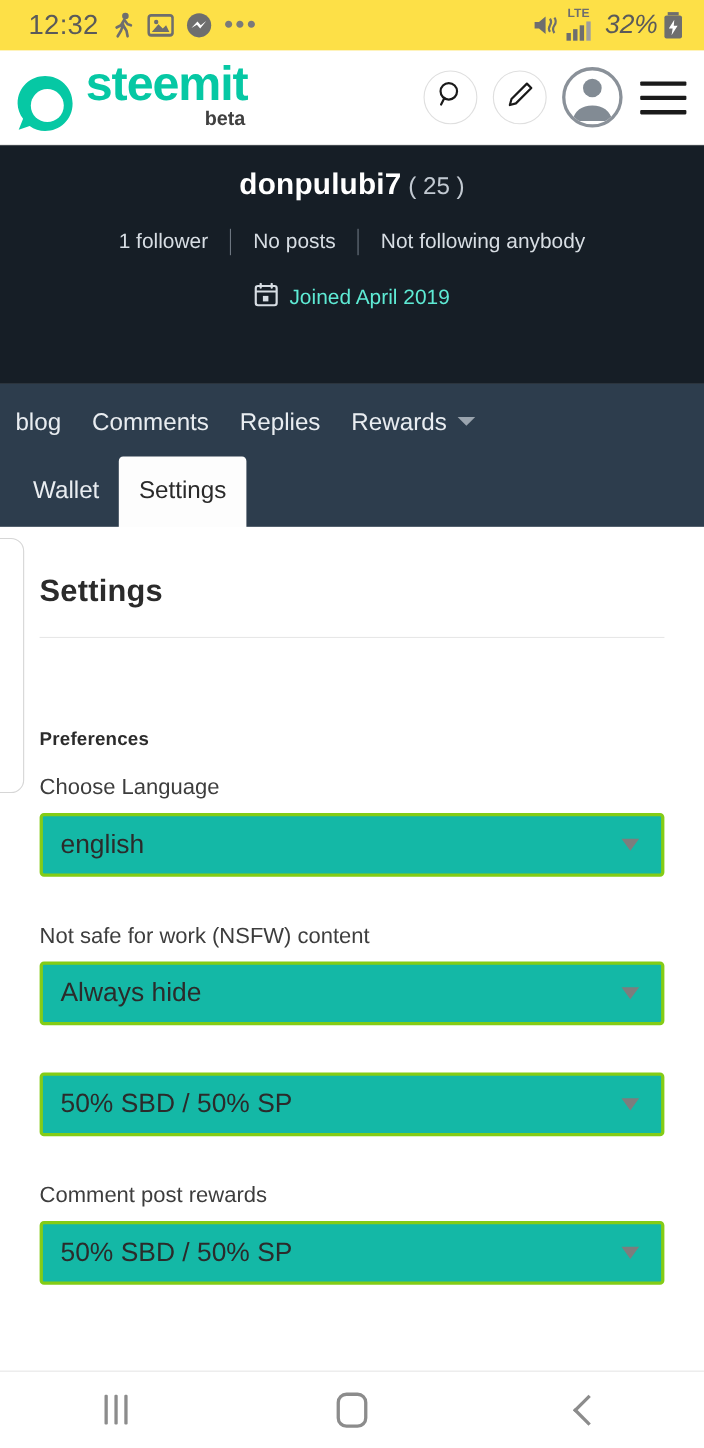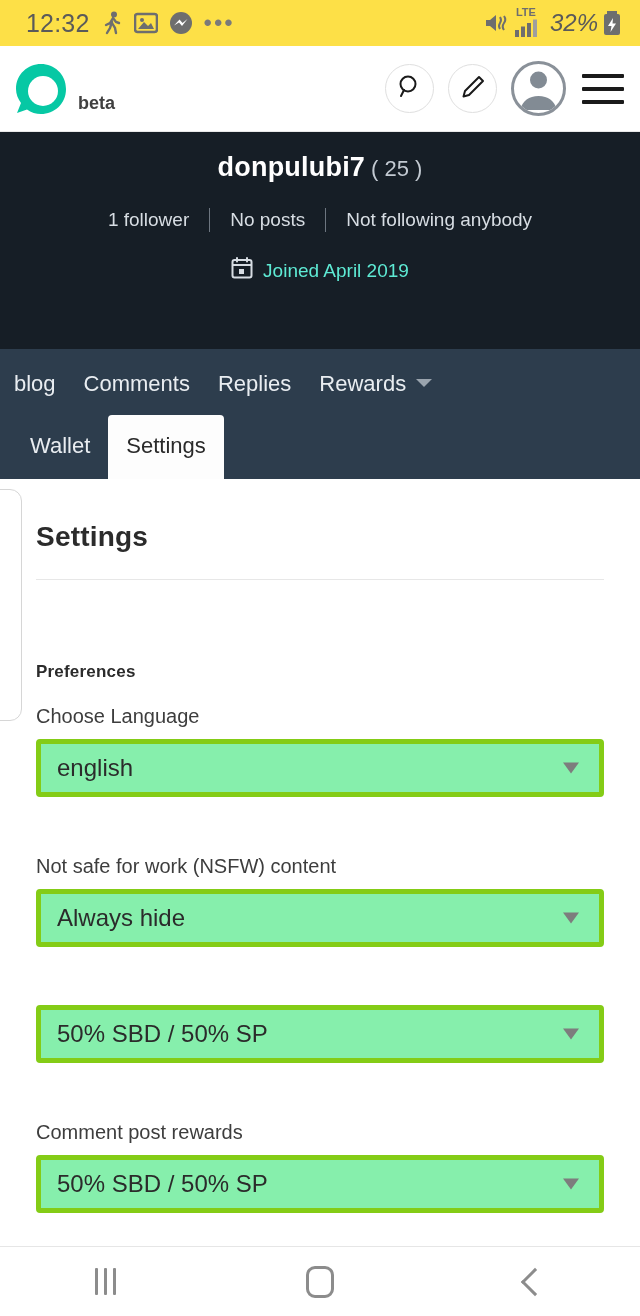--- a/index.html
+++ b/index.html
@@ -95,30 +95,30 @@
     position:absolute; left:-20px; top:10px; width:42px; height:232px;
     border:1px solid #d6d6d6; border-radius:12px; background:transparent;
   }
   .inner { padding: 0 36px; position:relative; }
   .page-title { font-size: 28px; font-weight:700; color:#2b2b2b; padding-top: 42px; letter-spacing:0.2px;}
   .rule { height:1px; background:#e7e7e7; margin-top: 26px; }
   .section-title { font-size:17px; font-weight:700; color:#2b2b2b; margin-top: 82px; letter-spacing:0.2px;}
   .field { margin-top: 23px; }
   .field-label { font-size: 20px; color:#3d3d3d; margin-bottom: 11px; }
   .select {
-    position:relative; height: 58px; border:5px solid #84cc16; border-radius:4px;
-    background:#86efac; display:flex; align-items:center; padding: 0 16px;
+    position:relative; height: 58px; border:3px solid #84cc16; border-radius:4px;
+    background:#14b8a6; display:flex; align-items:center; padding: 0 16px;
     font-size: 24px; color:#2b2b2b;
   }
   .select .caret {
     position:absolute; right:20px; top:50%; transform:translateY(-50%);
     width:0;height:0;border-left:8px solid transparent;border-right:8px solid transparent;
     border-top:11px solid #7d7d7d;
   }
-  .field.gap { margin-top: 58px; }
+  .field.gap { margin-top: 43px; }
 
   
   .navbar {
     position:absolute; bottom:0; left:0; width:640px; height:70px;
     background:#ffffff; border-top:1px solid #e6e6e6;
     display:flex; align-items:center; justify-content:space-around;
   }
   .nav-recents { display:flex; gap:6px; }
   .nav-recents i { display:block; width:3px; height:27px; background:#8c8c8c; border-radius:1px; }
   .nav-home { width:28px; height:32px; border:3px solid #8c8c8c; border-radius:9px; }
@@ -186,20 +186,21 @@
 
   <div class="siteheader">
     <a class="brand">
       <span class="logo-mark">
         <svg width="54" height="54" viewBox="0 0 54 54">
           <path d="M27 2 C40 2 52 12 52 27 C52 42 40 52 27 52 C22 52 17 50.5 13 47.5 L3 51 L7 41 C4 37 2 32 2 27 C2 12 14 2 27 2 Z" fill="#06c8a4"></path>
           <circle cx="29" cy="29" r="15" fill="#ffffff"></circle>
         </svg>
       </span>
       <span class="wordmark-wrap">
+        <span class="wordmark">steemit</span>
         <span class="beta">beta</span>
       </span>
     </a>
     <div class="hdr-actions">
       <div class="circ-btn">
         <span>
           <svg width="26" height="26" viewBox="0 0 26 26">
               <circle cx="11" cy="10" r="7.5" fill="none" stroke="#1a1a1a" stroke-width="2"></circle>
               <line x1="7" y1="16" x2="4" y2="22" stroke="#1a1a1a" stroke-width="2" stroke-linecap="round"></line>
             </svg>

